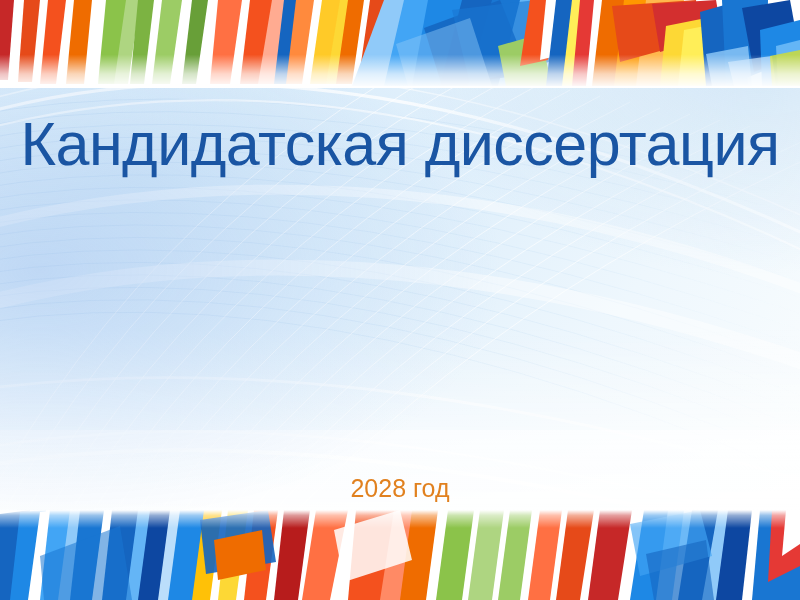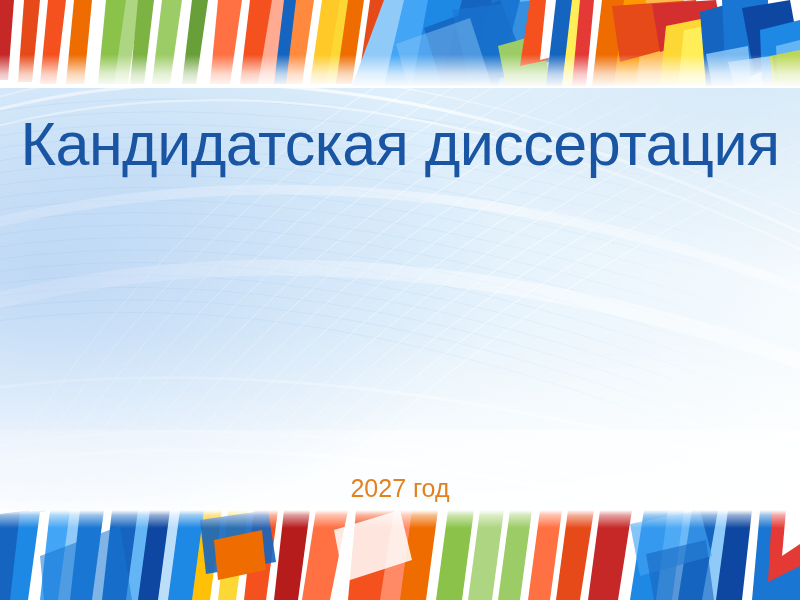--- a/index.html
+++ b/index.html
@@ -315,15 +315,15 @@
         <polygon points="630,14 700,0 712,46 640,66" fill="#42a5f5" opacity="0.65"></polygon>
         <polygon points="646,44 706,30 714,90 654,90" fill="#1565c0" opacity="0.6"></polygon>
       </g>
       <rect x="0" y="0" width="800" height="90" fill="url(#bFade)"></rect>
     </svg>
   </div>
 
   <div class="title">Кандидатская диссертация</div>
 
 
-  <div class="year">2027 год</div>
+  <div class="year">2028 год</div>
 
 </div>
 
 </body></html>

